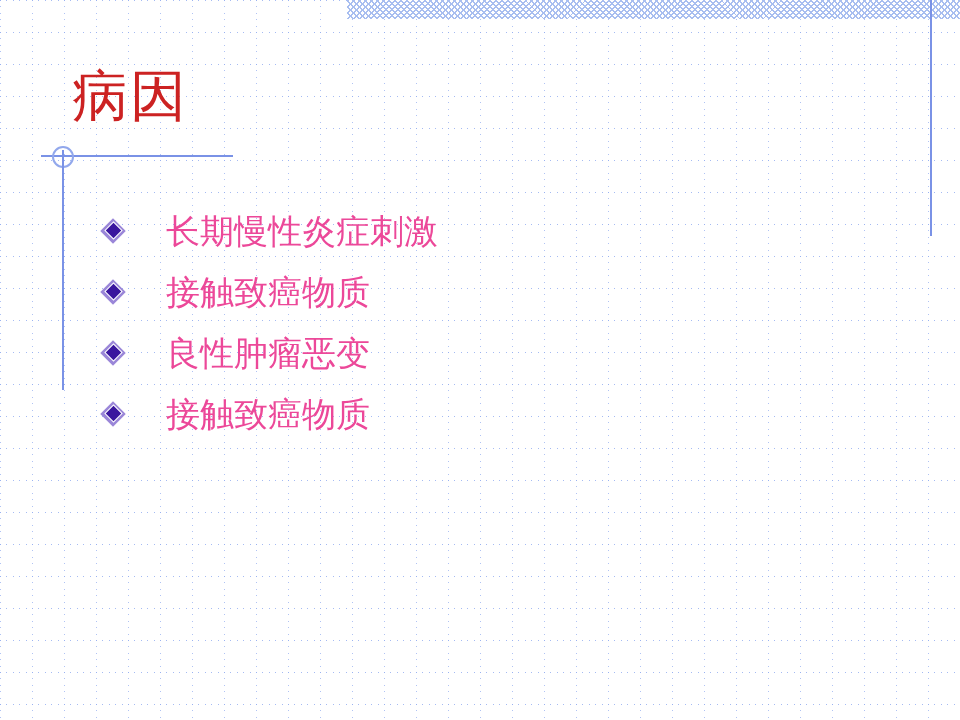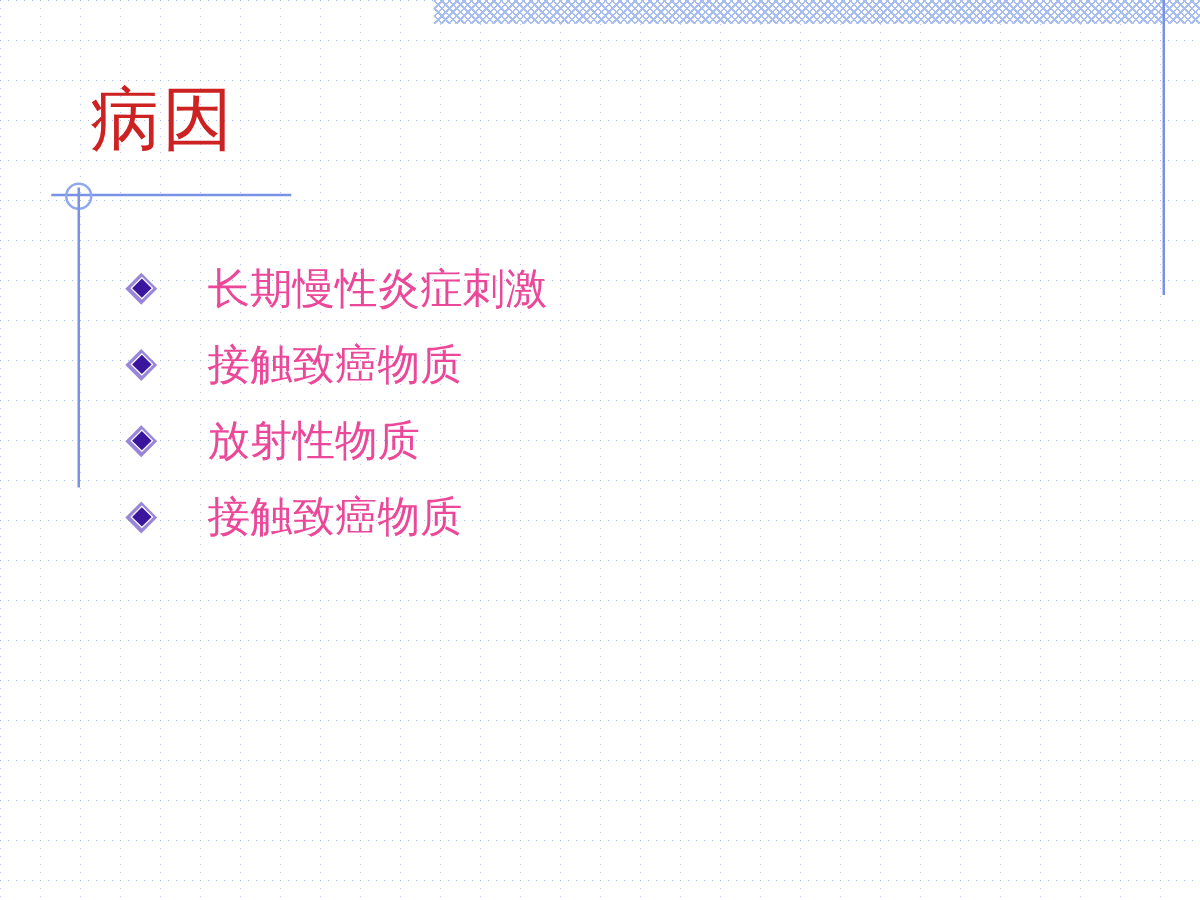--- a/index.html
+++ b/index.html
@@ -235,21 +235,21 @@
       </span>
       <span class="bullet-text">接触致癌物质</span>
     </div>
 
     <div class="bullet-row">
       <span class="bullet-marker">
         <span class="dia-outer"></span>
           <span class="dia-mid"></span>
           <span class="dia-core"></span>
       </span>
-      <span class="bullet-text">放射性物质</span>
+      <span class="bullet-text">良性肿瘤恶变</span>
     </div>
 
     <div class="bullet-row">
       <span class="bullet-marker">
         <span class="dia-outer"></span>
           <span class="dia-mid"></span>
           <span class="dia-core"></span>
       </span>
       <span class="bullet-text">接触致癌物质</span>
     </div>

